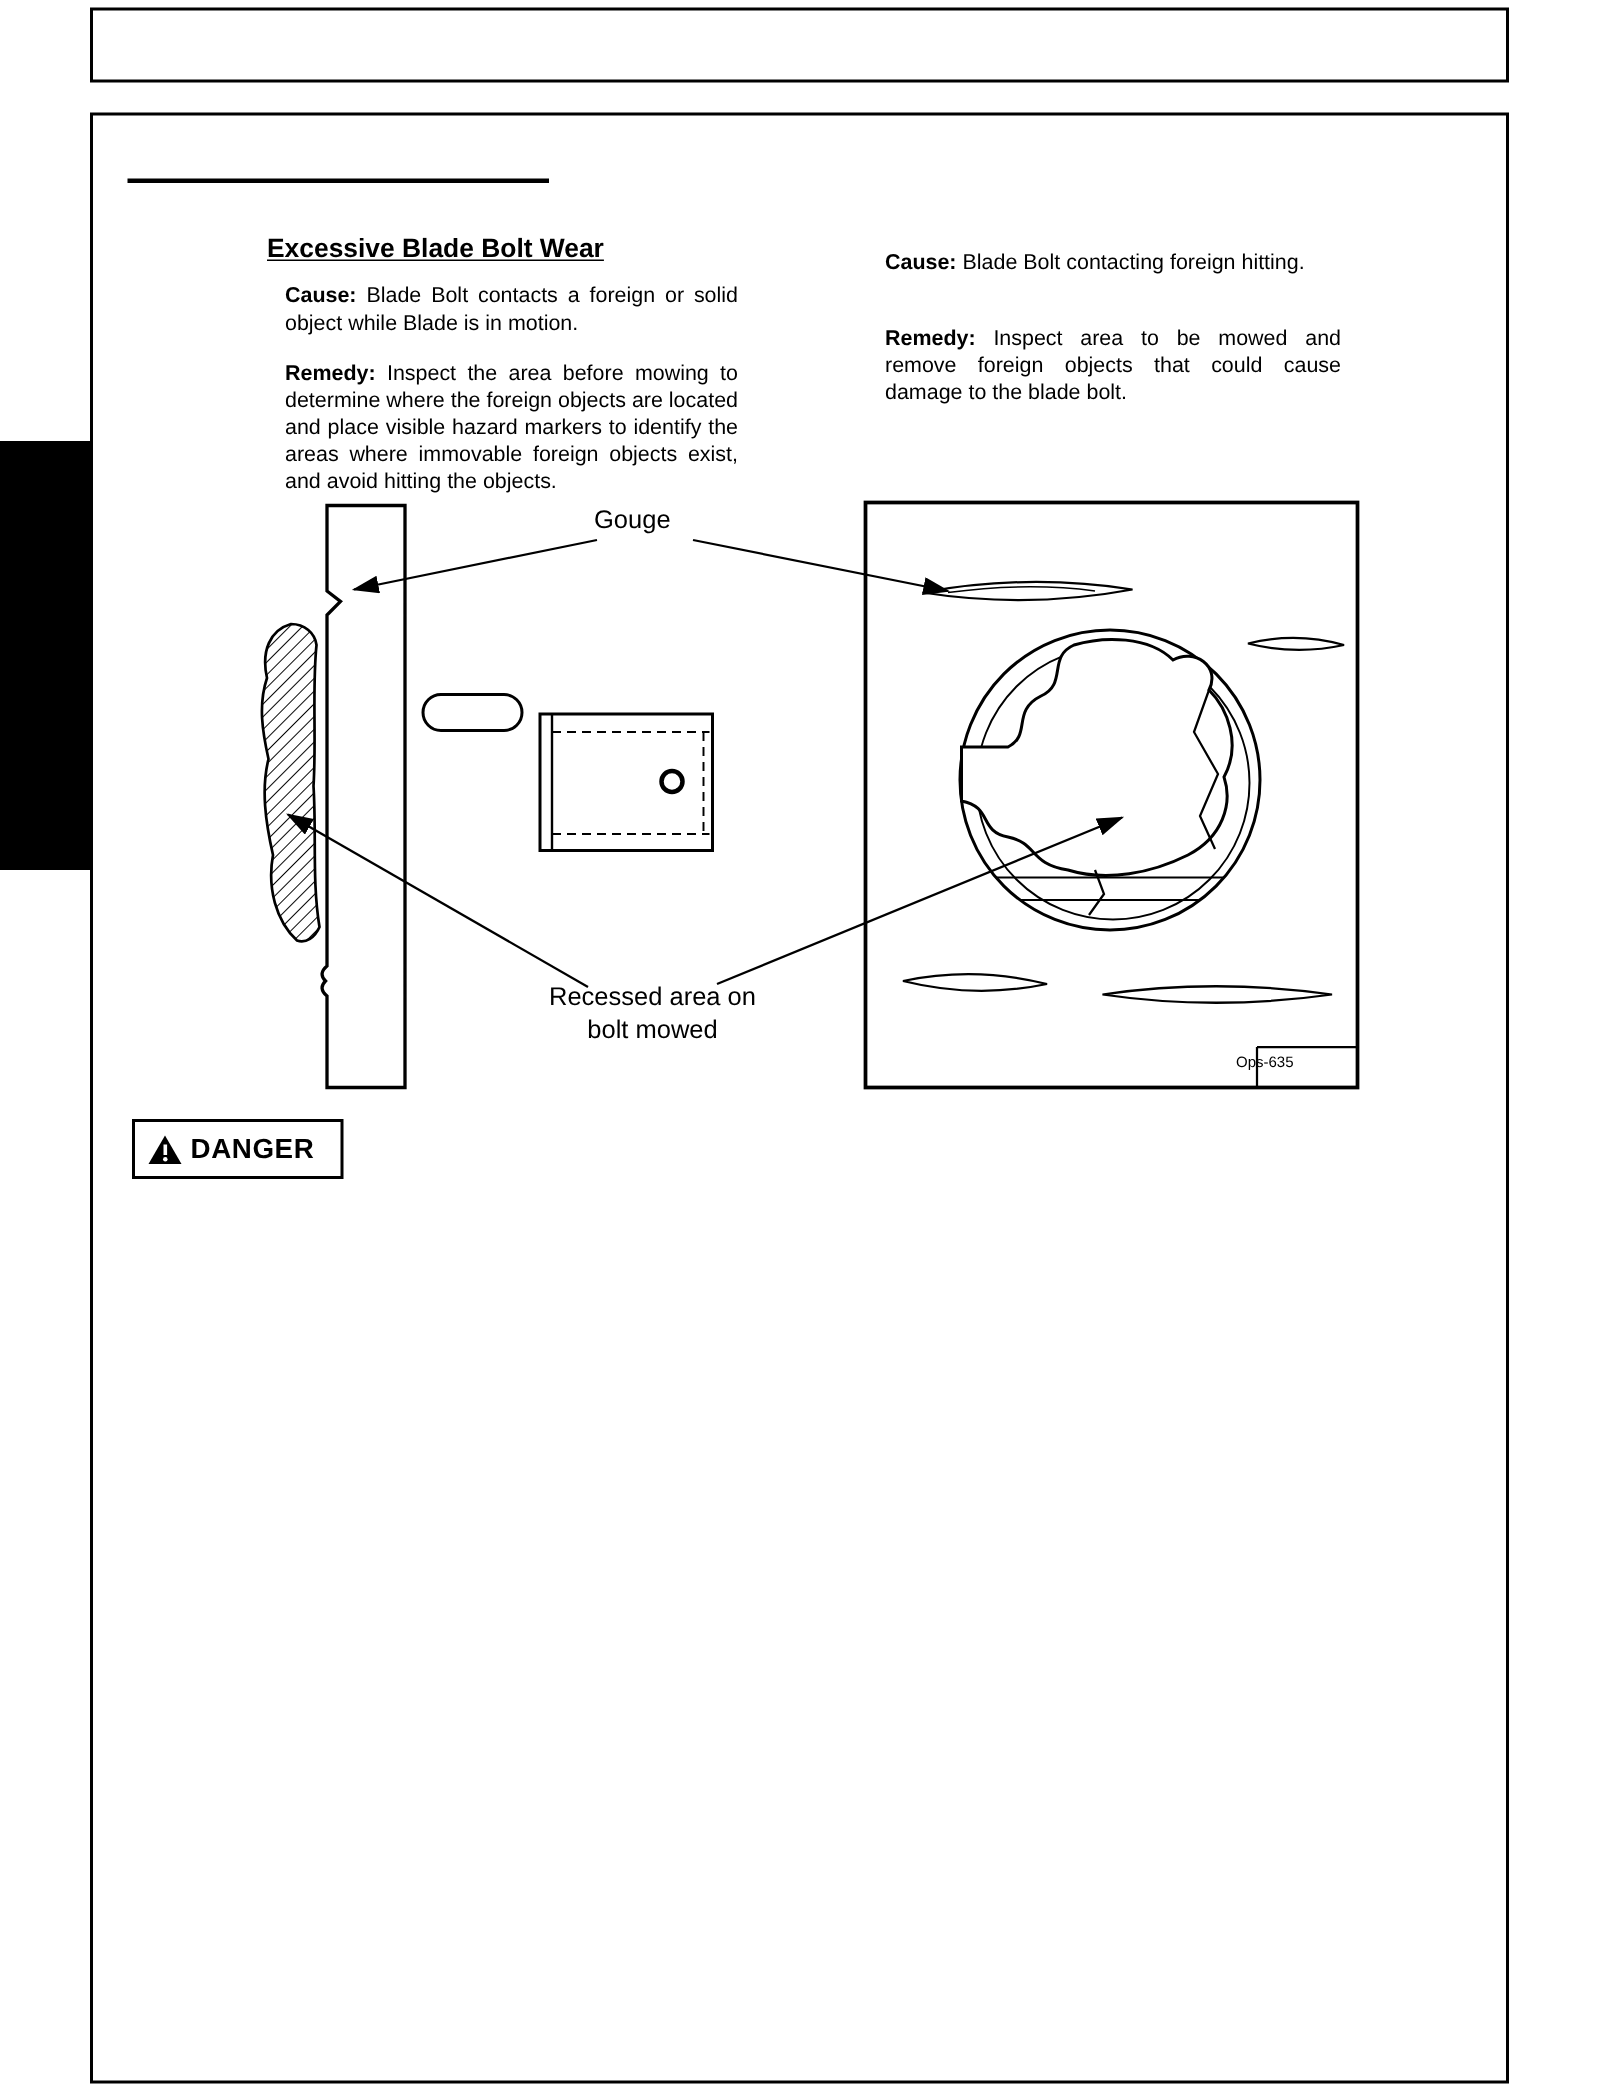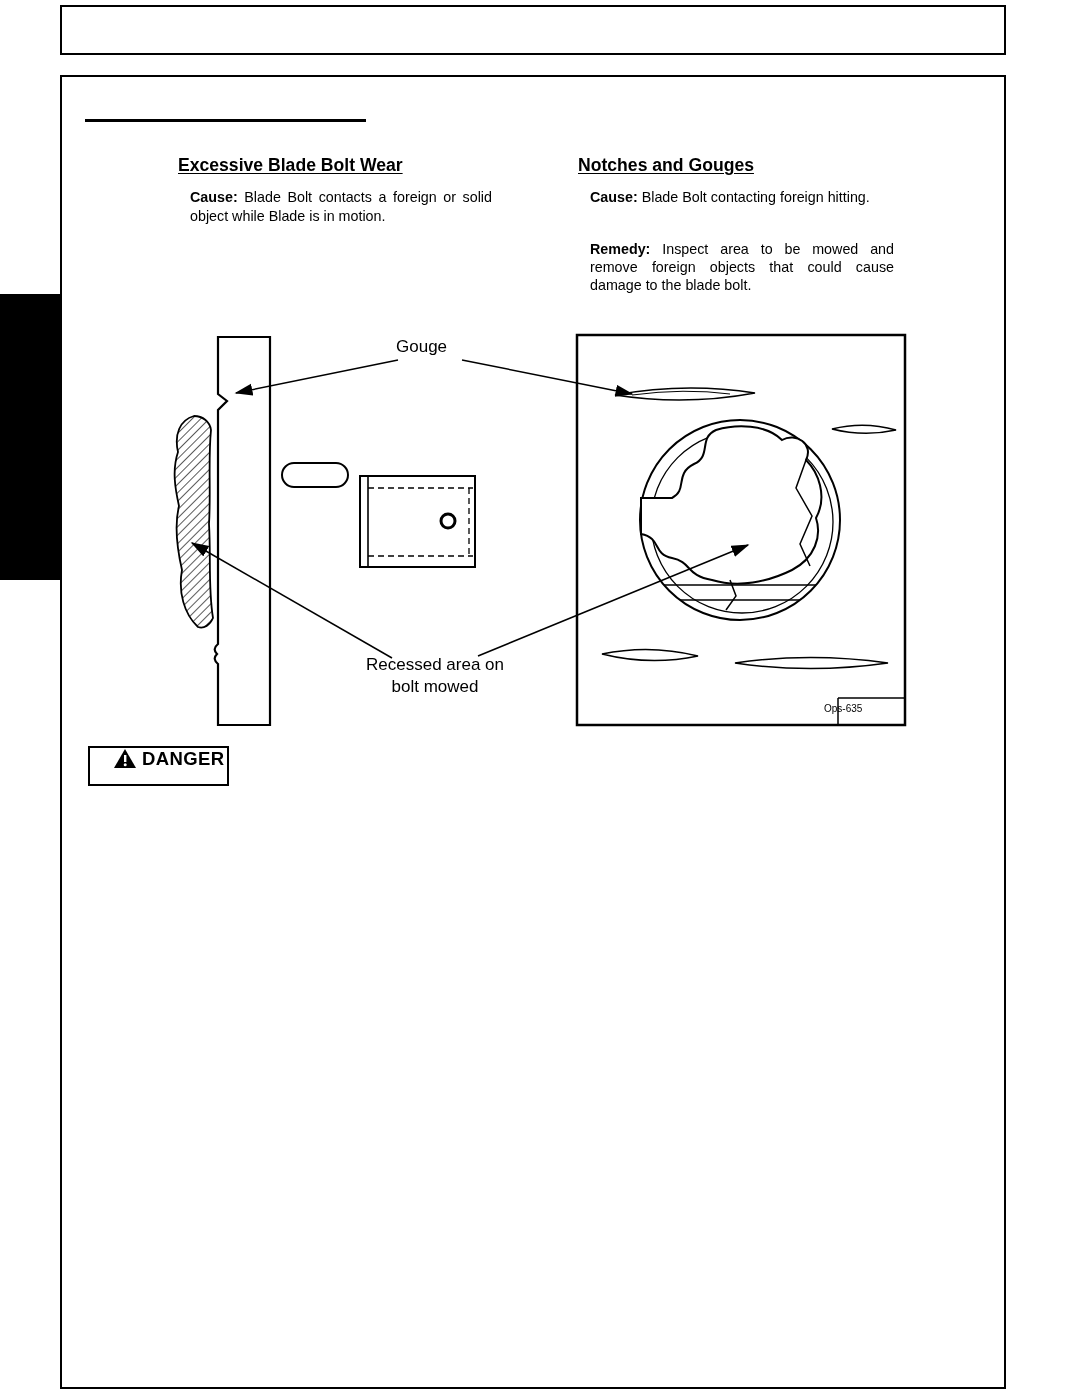--- a/index.html
+++ b/index.html
@@ -23,41 +23,41 @@
 
   .diagram { position:absolute; left:170px; top:330px; }
   .diag-label { position:absolute; font-size:17px; }
   .gouge-label { left:396px; top:337px; }
   .recessed-label { left:350px; top:654px; width:170px; text-align:center; line-height:1.32; }
   .figcode { position:absolute; left:824px; top:703px; font-size:10px; }
 
   .danger-box {
     position:absolute; left:88px; top:746px; width:141px; height:40px;
     border:2.5px solid #000; box-sizing:border-box;
-    display:flex; padding-left:23px; background:#fff;
+    display:flex; align-items:center; padding-left:8px; background:#fff;
   }
   .danger-text { font-weight:bold; font-size:18.5px; letter-spacing:0.4px; margin-left:5px; }
 </style>
 </head>
 <body>
 
 <div class="page">
 
   <div class="frame header-box"></div>
   <div class="side-tab"></div>
   <div class="frame main-box"></div>
   <div class="rule"></div>
 
   <div class="col col-left">
     <h2>Excessive Blade Bolt Wear</h2>
     <p class="para"><b>Cause:</b> <span>Blade Bolt contacts a foreign or solid object while Blade is in motion.</span></p>
+    <p class="para remedy-a"><b>Remedy:</b> <span>Inspect the area before mowing to determine where the foreign objects are located and place visible hazard markers to identify the areas where immovable foreign objects exist, and avoid hitting the objects.</span></p>
   </div>
 
   <div class="col col-right">
-    <h2>Notches and Gouges</h2>
     <p class="para"><b>Cause:</b> <span>Blade Bolt contacting foreign hitting.</span></p>
     <p class="para remedy-b"><b>Remedy:</b> <span>Inspect area to be mowed and remove foreign objects that could cause damage to the blade bolt.</span></p>
   </div>
 
   <svg class="diagram" width="740" height="400" viewBox="0 0 740 400">
     <defs>
       <pattern id="hatch" width="6" height="6" patternUnits="userSpaceOnUse" patternTransform="rotate(45)">
         <line x1="0" y1="0" x2="0" y2="6" stroke="#000" stroke-width="1.3"></line>
       </pattern>
       <marker id="arr" markerWidth="13" markerHeight="10" refX="11" refY="4" orient="auto">

